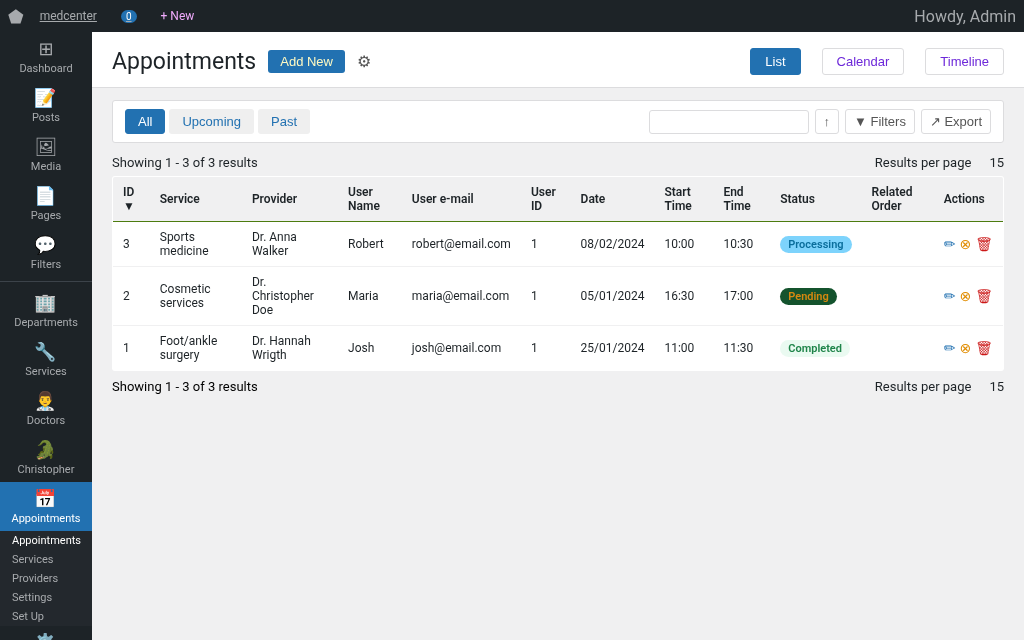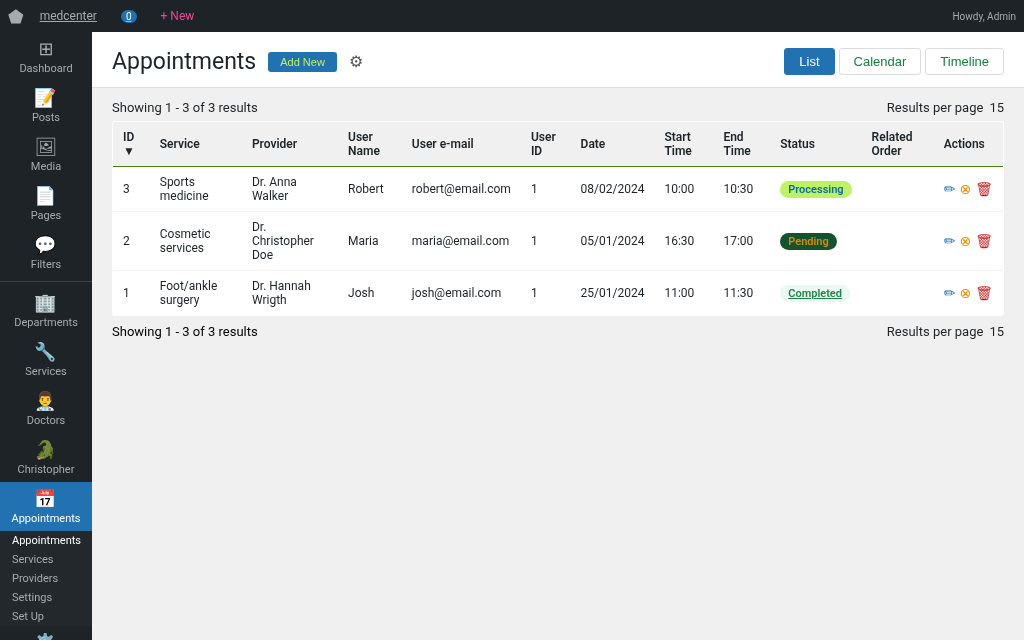--- a/index.html
+++ b/index.html
@@ -6,22 +6,22 @@
     body { font-family: -apple-system, BlinkMacSystemFont, "Segoe UI", Roboto, sans-serif; font-size: 13px; background: #f0f0f1; display: flex; height: 640px; overflow: hidden; }
 
     
     .admin-bar {
       position: fixed; top: 0; left: 0; right: 0; height: 32px;
       background: #1d2327; display: flex; align-items: center;
       padding: 0 8px; z-index: 100; gap: 8px;
     }
     .admin-bar-logo { color: #a7aaad; font-size: 18px; }
     .admin-bar-item { color: #a7aaad; font-size: 12px; display: flex; gap: 4px; padding: 0 8px; cursor: pointer; text-decoration: underline; }
-    .admin-bar-new { color: #ec4899; font-size: 12px; padding: 0 8px; cursor: pointer; }
-    .admin-bar-right { margin-left: auto; color: #a7aaad; font-size: 10px; }
+    .admin-bar-new { color: #f0abfc; font-size: 12px; padding: 0 8px; cursor: pointer; }
+    .admin-bar-right { margin-left: auto; color: #a7aaad; font-size: 16px; }
     .notif-badge { background: #2271b1; color: #fff; border-radius: 10px; padding: 1px 5px; font-size: 10px; }
 
     
     .sidebar {
       width: 92px; background: #1d2327; padding-top: 32px; flex-shrink: 0;
       overflow-y: auto; height: 640px;
     }
     .sidebar-item {
       display: flex; flex-direction: column; align-items: center;
       padding: 6px 4px; cursor: pointer; color: #a7aaad; font-size: 11px;
@@ -37,57 +37,57 @@
     
     .main { flex: 1; padding-top: 32px; overflow-y: auto; background: #f0f0f1; }
 
     
     .page-header {
       background: #fff; padding: 16px 20px 12px; border-bottom: 1px solid #dcdcde;
       display: flex; align-items: center; gap: 12px;
     }
     .page-title { font-size: 23px; font-weight: 400; color: #1d2327; }
     .btn-add-new {
-      background: #2271b1; color: #bef264; border: none; padding: 4px 12px;
-      border-radius: 3px; cursor: pointer; font-size: 11px;
+      background: #2271b1; color: #fef9c3; border: none; padding: 4px 12px;
+      border-radius: 3px; cursor: pointer; font-size: 13px;
     }
     .btn-gear { background: none; border: none; cursor: pointer; color: #555; font-size: 16px; }
-    .view-toggle { margin-left: auto; display: flex; gap: 4px; }
+    .view-toggle { margin-left: auto; display: flex; gap: 21px; }
     .view-btn {
       padding: 5px 14px; border: 1px solid #dcdcde; background: #fff;
-      cursor: pointer; font-size: 13px; color: #15803d; border-radius: 3px;
+      cursor: pointer; font-size: 13px; color: #6d28d9; border-radius: 3px;
     }
     .view-btn.active { background: #2271b1; color: #fff; border-color: #2271b1; }
 
     
     .content { padding: 12px 20px; }
 
     
     .filter-tabs { background: #fff; border: 1px solid #dcdcde; border-radius: 3px; padding: 8px 12px; display: flex; align-items: center; gap: 4px; margin-bottom: 12px; }
     .filter-tab { padding: 4px 12px; border: 1px solid transparent; border-radius: 3px; cursor: pointer; font-size: 13px; color: #2271b1; }
     .filter-tab.active { background: #2271b1; color: #fff; border-color: #2271b1; }
     .filter-search { margin-left: auto; display: flex; gap: 6px; align-items: center; }
     .search-input { border: 1px solid #dcdcde; border-radius: 3px; padding: 4px 8px; font-size: 12px; width: 160px; outline: none; }
     .icon-btn { background: none; border: 1px solid #dcdcde; border-radius: 3px; padding: 4px 8px; cursor: pointer; font-size: 13px; color: #555; }
 
     
     .results-bar { display: flex; align-items: center; justify-content: space-between; margin-bottom: 6px; font-size: 13px; color: #1d2327; }
-    .results-per-page { display: flex; align-items: center; gap: 6px; color: #1d2327; }
+    .results-per-page { display: flex; align-items: center; gap: 18px; color: #1d2327; }
 
     
     .data-table { width: 100%; border-collapse: collapse; background: #fff; border: 1px solid #dcdcde; border-radius: 3px; overflow: hidden; }
     .data-table th { background: #f0f0f1; border-bottom: 1px solid #4d7c0f; padding: 8px 10px; text-align: left; font-weight: 600; font-size: 12px; color: #1d2327; }
     .data-table td { padding: 8px 10px; border-bottom: 1px solid #f0f0f1; font-size: 12px; color: #1d2327; vertical-align: middle; }
     .data-table tr:last-child td { border-bottom: none; }
 
     
     .badge { padding: 2px 8px; border-radius: 10px; font-size: 11px; font-weight: 600; }
-    .badge-processing { background: #bef264; color: #0a6e9c; }
+    .badge-processing { background: #7dd3fc; color: #0a6e9c; }
     .badge-pending { background: #14532d; color: #d68910; }
-    .badge-completed { background: #eafaf1; color: #1e8449; text-decoration: underline; }
+    .badge-completed { background: #eafaf1; color: #1e8449; }
 
     
     .action-icons { display: flex; gap: 4px; align-items: center; }
     .action-icon { font-size: 14px; cursor: pointer; color: #2271b1; }
     .action-icon.red { color: #cc1818; }
     .action-icon.orange { color: #e08c00; }
 
     
     .results-bar-bottom { display: flex; align-items: center; justify-content: space-between; margin-top: 8px; font-size: 13px; }
   </style>
@@ -172,20 +172,39 @@
     </button>
     <div class="view-toggle">
       <button class="view-btn active">List</button>
       <button class="view-btn">Calendar</button>
       <button class="view-btn">Timeline</button>
     </div>
   </div>
 
   <div class="content">
 
+    <div class="filter-tabs">
+      <button class="filter-tab active">All</button>
+      <button class="filter-tab">Upcoming</button>
+      <button class="filter-tab">Past</button>
+      <div class="filter-search">
+        <input class="search-input" type="text" placeholder="" style="">
+        <button class="icon-btn">
+          <span>↑</span>
+        </button>
+        <button class="icon-btn">
+          <span>▼</span>
+          Filters
+        </button>
+        <button class="icon-btn">
+          <span>↗</span>
+          Export
+        </button>
+      </div>
+    </div>
 
     <div class="results-bar">
       <span>Showing 1 - 3 of 3 results</span>
       <div class="results-per-page">
         <span>Results per page</span>
         <span>15</span>
       </div>
     </div>
 
     <table class="data-table">

